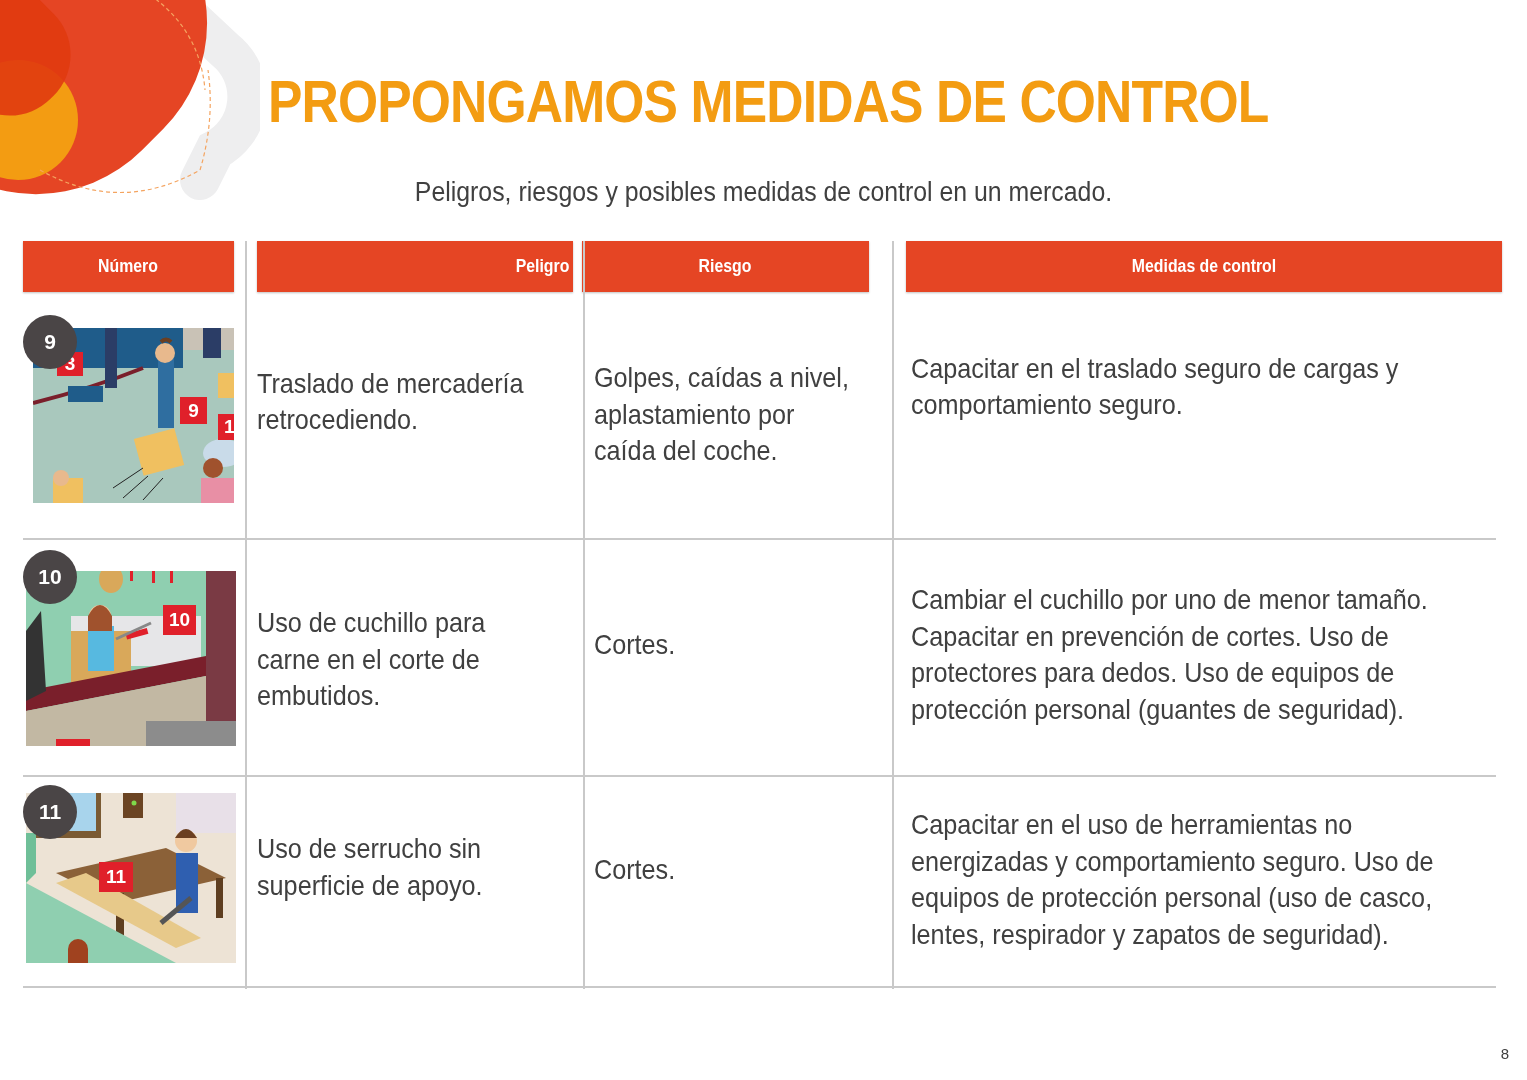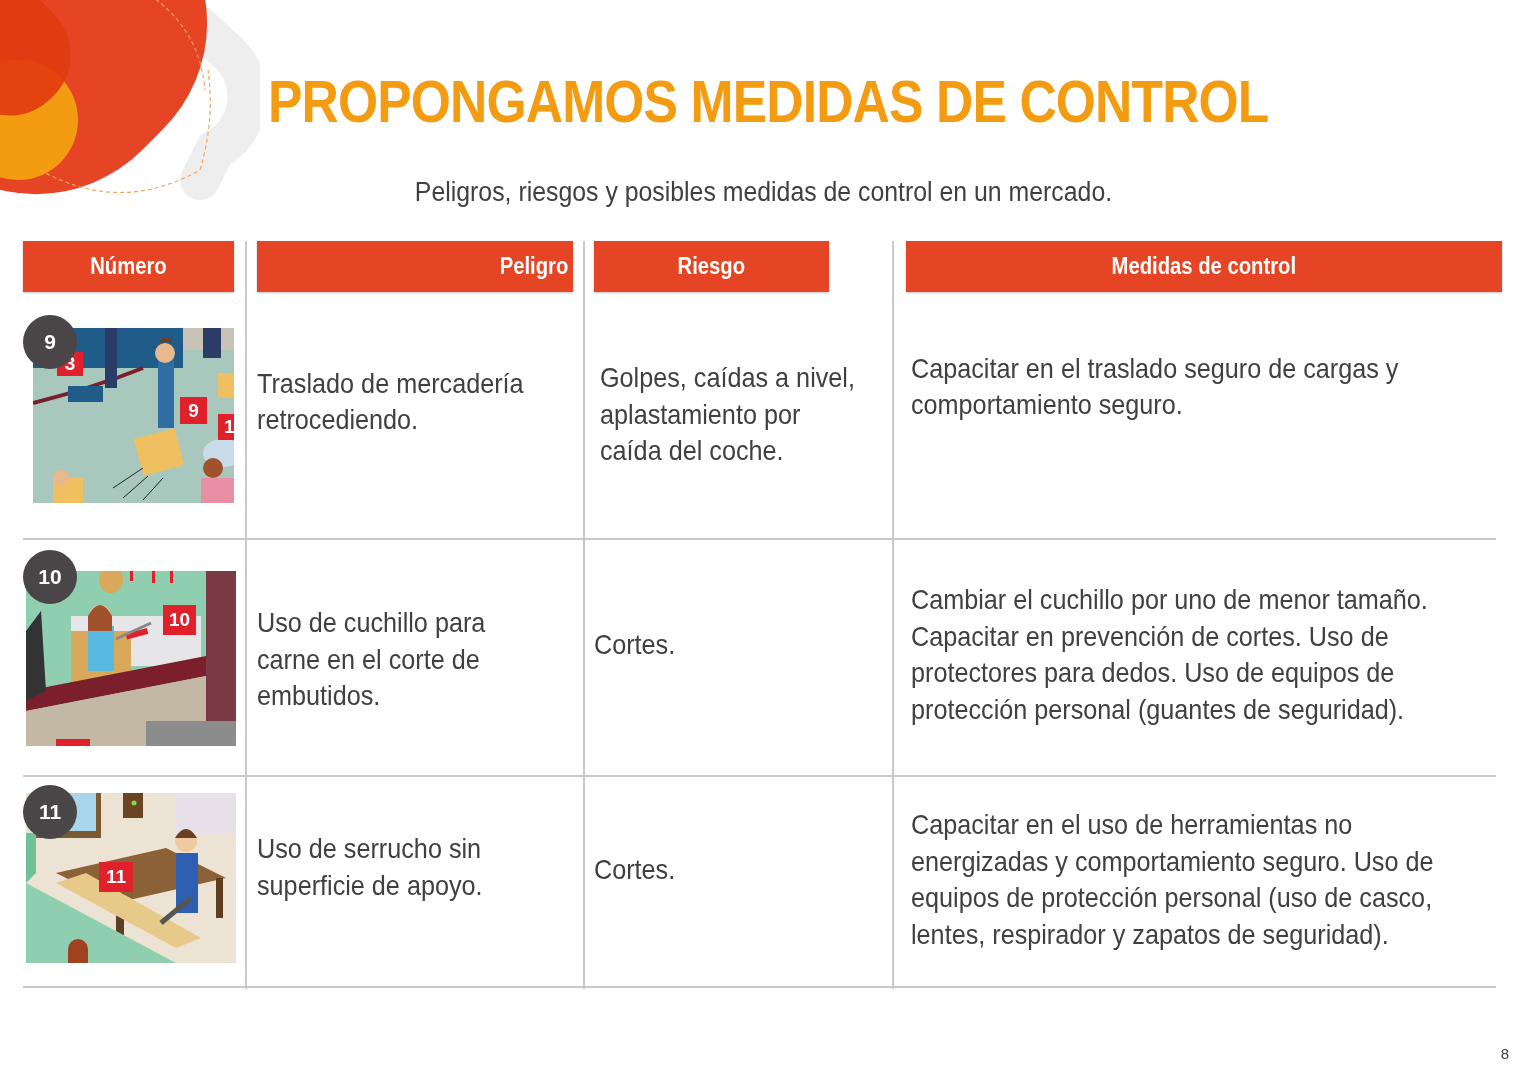--- a/index.html
+++ b/index.html
@@ -1,20 +1,20 @@
 <!DOCTYPE html>
 <html><head>
 <meta charset="utf-8">
 <style>
   html,body{margin:0;padding:0;}
   body{width:1527px;height:1080px;background:#ffffff;position:relative;overflow:hidden;font-family:"Liberation Sans Narrow","Liberation Sans",sans-serif;}
   .deco{position:absolute;left:0;top:0;width:260px;height:220px;}
   .title{position:absolute;left:268px;top:62px;margin:0;font-family:"Liberation Sans",sans-serif;font-weight:700;font-size:60px;color:#f39c12;letter-spacing:-1px;transform:scaleX(0.86);transform-origin:left top;white-space:nowrap;line-height:80px;}
   .subtitle{position:absolute;left:0;width:1527px;top:174px;text-align:center;font-size:27px;color:#404040;line-height:36px;transform:scaleX(0.92);transform-origin:center;}
-  .hdr{position:absolute;top:241px;height:51px;background:#e54524;color:#ffffff;font-size:23px;font-weight:700;display:flex;align-items:center;justify-content:center;box-shadow:0 1px 2px rgba(0,0,0,0.25);}
+  .hdr{position:absolute;top:241px;height:51px;background:#e54524;color:#ffffff;font-size:18px;font-weight:700;display:flex;align-items:center;justify-content:center;box-shadow:0 1px 2px rgba(0,0,0,0.25);}
   .hdr span{display:inline-block;transform:scaleX(0.88);}
   .vline{position:absolute;width:2px;background:#c9c9c9;}
   .hline{position:absolute;height:2px;background:#c9c9c9;}
   .cell{position:absolute;font-size:28px;color:#404040;line-height:36.5px;display:flex;align-items:center;}
   .cell .t{display:block;transform:scaleX(0.9);transform-origin:left center;white-space:pre-line;}
   .img{position:absolute;overflow:hidden;}
   .badge{position:absolute;width:54px;height:54px;border-radius:50%;background:#4a4546;color:#ffffff;font-size:21px;font-weight:700;display:flex;align-items:center;justify-content:center;font-family:"Liberation Sans",sans-serif;}
   .tag{position:absolute;background:#e0202a;color:#fff;font-family:"Liberation Sans",sans-serif;font-weight:700;font-size:19px;display:flex;align-items:center;justify-content:center;}
   .pagenum{position:absolute;right:18px;top:1045px;font-size:15px;color:#404040;font-family:"Liberation Sans",sans-serif;}
 </style>
@@ -32,21 +32,21 @@
 
 <h1 class="title">PROPONGAMOS MEDIDAS DE CONTROL</h1>
 <div class="subtitle">Peligros, riesgos y posibles medidas de control en un mercado.</div>
 
 <div class="hdr" style="left:23px;width:211px;">
     <span>Número</span>
   </div>
 <div class="hdr" style="left:257px;width:316px;justify-content:flex-end;">
     <span>Peligro</span>
   </div>
-<div class="hdr" style="left:594px;width:235px;">
+<div class="hdr" style="left:582px;width:287px;">
     <span>Riesgo</span>
   </div>
 <div class="hdr" style="left:906px;width:596px;justify-content:center;">
     <span>Medidas de control</span>
   </div>
 
 <div class="vline" style="left:245px;top:241px;height:748px;"></div>
 <div class="vline" style="left:583px;top:241px;height:748px;"></div>
 <div class="vline" style="left:892px;top:241px;height:748px;"></div>
 <div class="hline" style="left:23px;top:538px;width:1473px;"></div>
@@ -77,21 +77,21 @@
     <circle cx="28" cy="150" r="8" fill="#e8b98d"></circle>
   </svg>
   <div class="tag" style="left:57px;top:352px;width:26px;height:24px;">3</div>
   <div class="tag" style="left:180px;top:397px;width:27px;height:27px;">9</div>
   <div class="tag" style="left:218px;top:414px;width:16px;height:26px;overflow:hidden;justify-content:flex-start;padding-left:6px;box-sizing:border-box;">1</div>
   <div class="badge" style="left:23px;top:315px;">9</div>
   <div class="cell" style="left:257px;top:287px;width:320px;height:230px;">
       <span class="t">Traslado de mercadería
 retrocediendo.</span>
     </div>
-  <div class="cell" style="left:594px;top:300px;width:295px;height:230px;justify-content:center;">
+  <div class="cell" style="left:594px;top:300px;width:295px;height:230px;">
       <span class="t">Golpes, caídas a nivel,
 aplastamiento por
 caída del coche.</span>
     </div>
   <div class="cell" style="left:911px;top:282px;width:600px;height:210px;">
       <span class="t">Capacitar en el traslado seguro de cargas y
 comportamiento seguro.</span>
     </div>
 </div>
 

